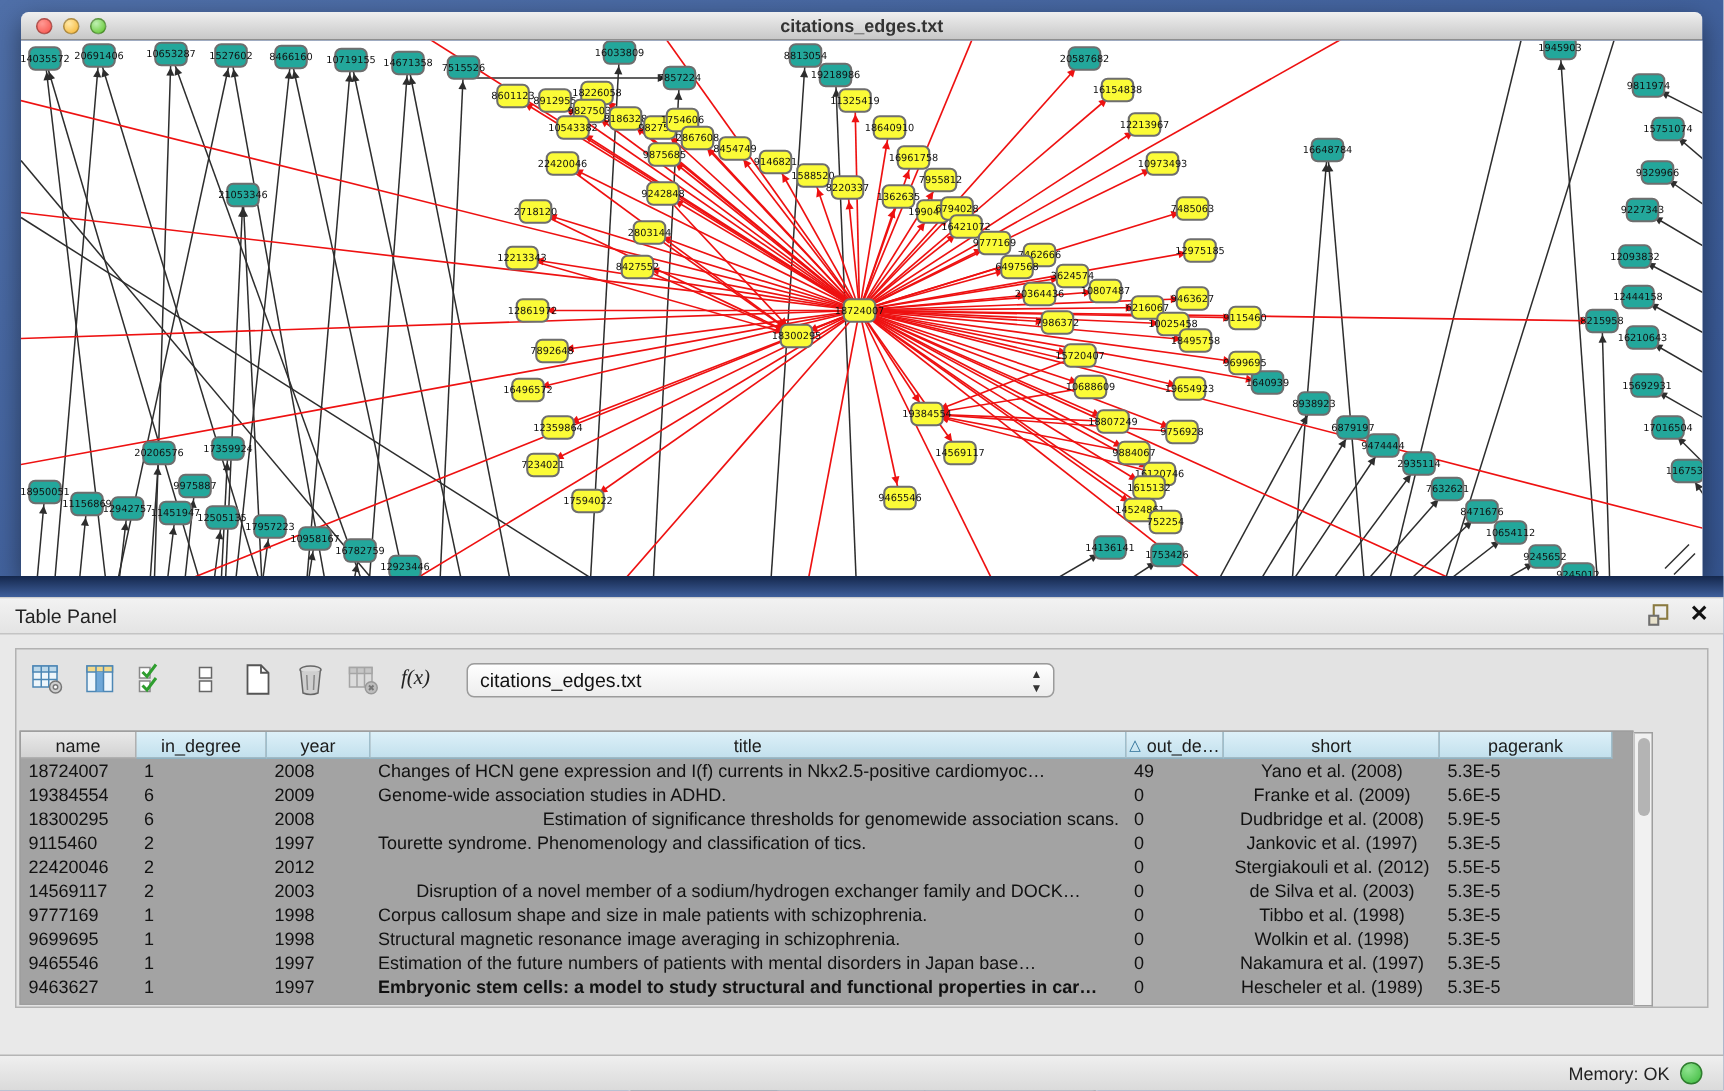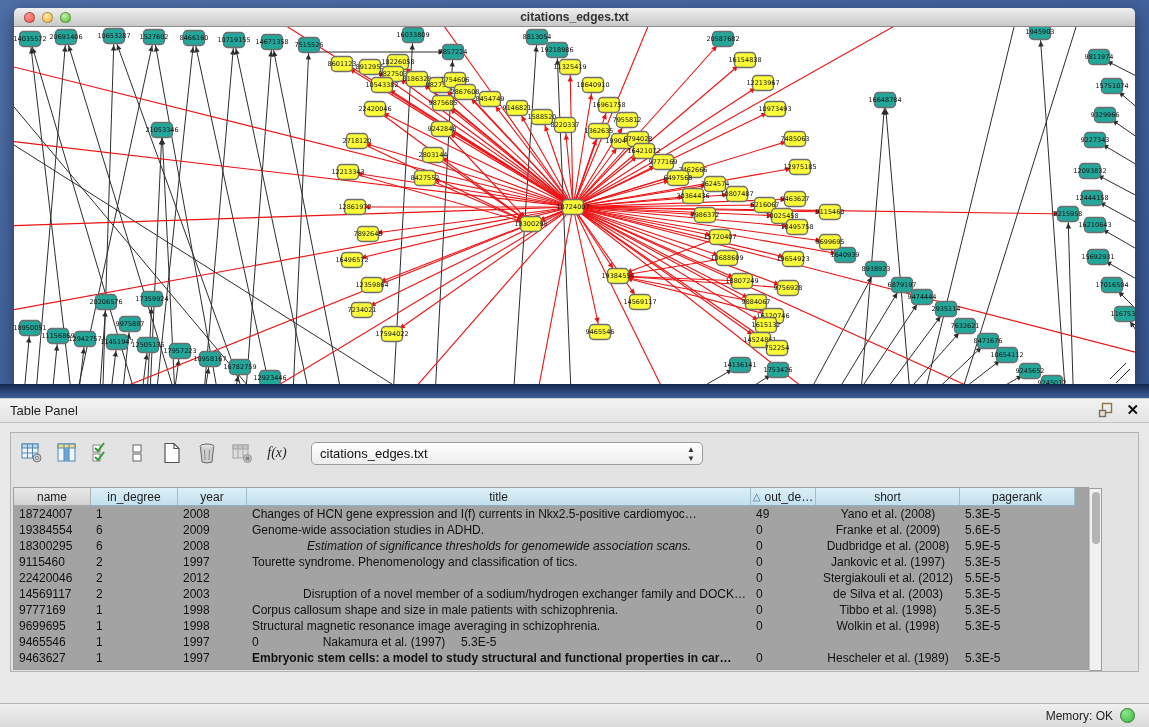--- a/index.html
+++ b/index.html
@@ -750,21 +750,21 @@
             <div class="td" style="width: 69px; text-align: left;">2009</div>
             <div class="td" style="width: 504px; text-align: left;">Genome-wide association studies in ADHD.</div>
             <div class="td" style="width: 65px; text-align: left;">0</div>
             <div class="td" style="width: 144px; text-align: center;">Franke et al. (2009)</div>
             <div class="td" style="width: 115px; text-align: left;">5.6E-5</div>
           </div>
           <div class="tr">
             <div class="td" style="width: 77px; text-align: left;">18300295</div>
             <div class="td" style="width: 87px; text-align: left;">6</div>
             <div class="td" style="width: 69px; text-align: left;">2008</div>
-            <div class="td" style="width: 504px; text-align: center; font-style: italic;">Estimation of significance thresholds for genomewide association scans.</div>
+            <div class="td" style="width: 504px; text-align: right;">Estimation of significance thresholds for genomewide association scans.</div>
             <div class="td" style="width: 65px; text-align: left;">0</div>
             <div class="td" style="width: 144px; text-align: center;">Dudbridge et al. (2008)</div>
             <div class="td" style="width: 115px; text-align: left;">5.9E-5</div>
           </div>
           <div class="tr">
             <div class="td" style="width: 77px; text-align: left;">9115460</div>
             <div class="td" style="width: 87px; text-align: left;">2</div>
             <div class="td" style="width: 69px; text-align: left;">1997</div>
             <div class="td" style="width: 504px; text-align: left;">Tourette syndrome. Phenomenology and classification of tics.</div>
             <div class="td" style="width: 65px; text-align: left;">0</div>
@@ -777,21 +777,21 @@
             <div class="td" style="width: 69px; text-align: left;">2012</div>
             <div class="td" style="width: 504px; text-align: right; margin-top: 47px;">Investigating the contribution of common genetic variants to the risk and pathogen…</div>
             <div class="td" style="width: 65px; text-align: left;">0</div>
             <div class="td" style="width: 144px; text-align: center;">Stergiakouli et al. (2012)</div>
             <div class="td" style="width: 115px; text-align: left;">5.5E-5</div>
           </div>
           <div class="tr">
             <div class="td" style="width: 77px; text-align: left;">14569117</div>
             <div class="td" style="width: 87px; text-align: left;">2</div>
             <div class="td" style="width: 69px; text-align: left;">2003</div>
-            <div class="td" style="width: 504px; text-align: right;">Disruption of a novel member of a sodium/hydrogen exchanger family and DOCK…</div>
+            <div class="td" style="width: 504px; text-align: center;">Disruption of a novel member of a sodium/hydrogen exchanger family and DOCK…</div>
             <div class="td" style="width: 65px; text-align: left;">0</div>
             <div class="td" style="width: 144px; text-align: center;">de Silva et al. (2003)</div>
             <div class="td" style="width: 115px; text-align: left;">5.3E-5</div>
           </div>
           <div class="tr">
             <div class="td" style="width: 77px; text-align: left;">9777169</div>
             <div class="td" style="width: 87px; text-align: left;">1</div>
             <div class="td" style="width: 69px; text-align: left;">1998</div>
             <div class="td" style="width: 504px; text-align: left;">Corpus callosum shape and size in male patients with schizophrenia.</div>
             <div class="td" style="width: 65px; text-align: left;">0</div>
@@ -804,20 +804,21 @@
             <div class="td" style="width: 69px; text-align: left;">1998</div>
             <div class="td" style="width: 504px; text-align: left;">Structural magnetic resonance image averaging in schizophrenia.</div>
             <div class="td" style="width: 65px; text-align: left;">0</div>
             <div class="td" style="width: 144px; text-align: center;">Wolkin et al. (1998)</div>
             <div class="td" style="width: 115px; text-align: left;">5.3E-5</div>
           </div>
           <div class="tr">
             <div class="td" style="width: 77px; text-align: left;">9465546</div>
             <div class="td" style="width: 87px; text-align: left;">1</div>
             <div class="td" style="width: 69px; text-align: left;">1997</div>
+            <div class="td" style="width: 504px; text-align: left;">Estimation of the future numbers of patients with mental disorders in Japan base…</div>
             <div class="td" style="width: 65px; text-align: left;">0</div>
             <div class="td" style="width: 144px; text-align: center;">Nakamura et al. (1997)</div>
             <div class="td" style="width: 115px; text-align: left;">5.3E-5</div>
           </div>
           <div class="tr">
             <div class="td" style="width: 77px; text-align: left;">9463627</div>
             <div class="td" style="width: 87px; text-align: left;">1</div>
             <div class="td" style="width: 69px; text-align: left;">1997</div>
             <div class="td" style="width: 504px; text-align: left; font-weight: bold;">Embryonic stem cells: a model to study structural and functional properties in car…</div>
             <div class="td" style="width: 65px; text-align: left;">0</div>

